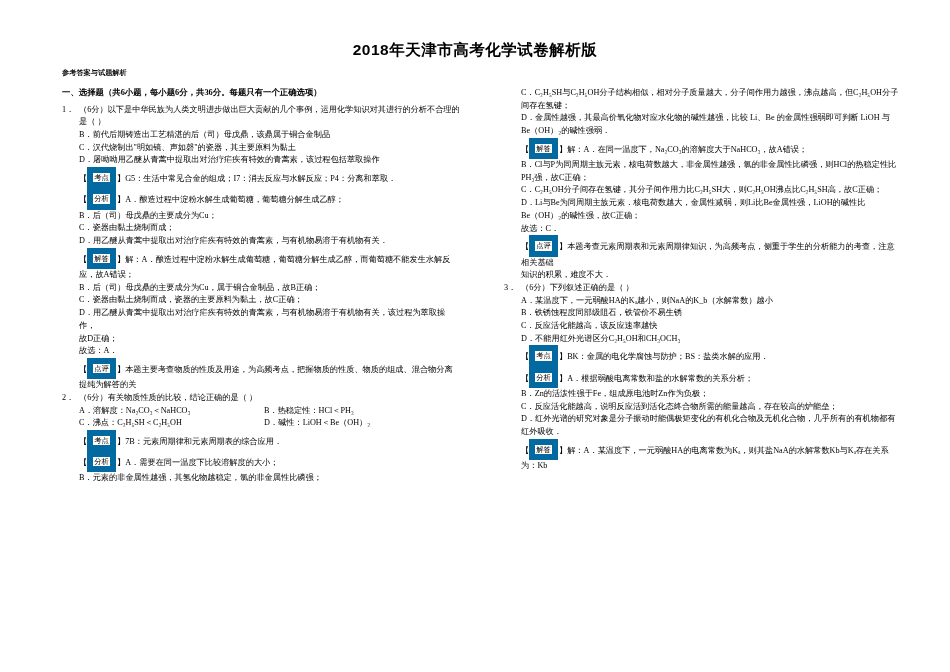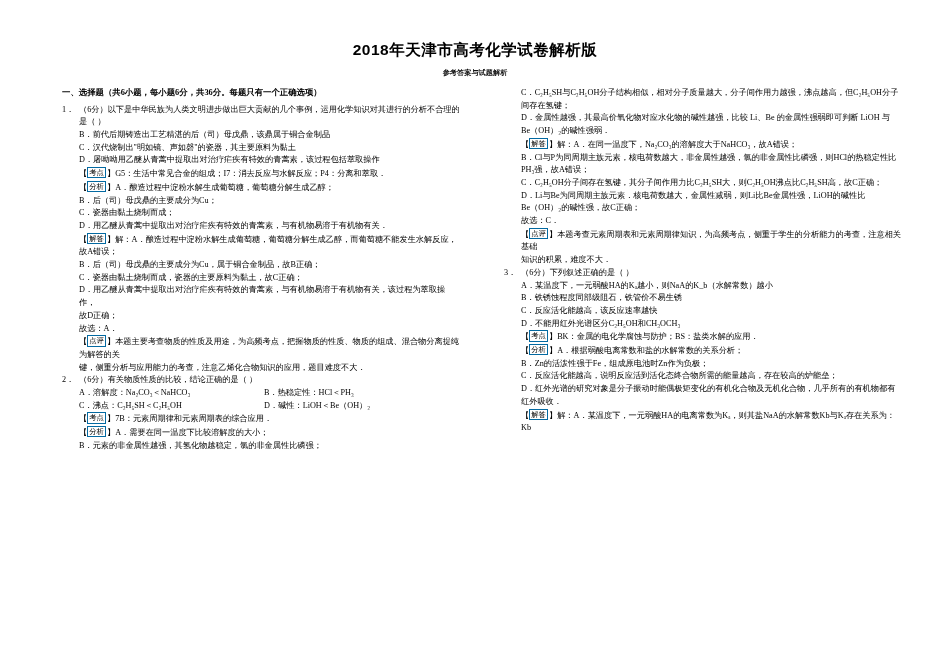--- a/index.html
+++ b/index.html
@@ -23,21 +23,21 @@
   }
   .title {
     text-align: center;
     font-size: 15.5px;
     font-weight: bold;
     letter-spacing: 0.5px;
     margin: 0 0 7px 0;
     font-family: "Liberation Sans", sans-serif;
   }
   .subtitle {
-    text-align: center;
+    text-align: left;
     font-size: 7.2px;
     font-weight: bold;
     margin: 0 0 9px 0;
     color: #111;
   }
   .columns {
     display: flex;
     gap: 44px;
     align-items: flex-start;
   }
@@ -81,21 +81,21 @@
     align-items: center;
   }
   .opt2 > span:first-child {
     flex: 0 0 185px;
   }
   .tagwrap {
     display: inline;
   }
   .tag {
     display: inline-block;
-    border: 1px solid #0369a1;
+    border: 6px solid #0369a1;
     padding: 0 1px;
     font-size: 7.4px;
     line-height: 1.25;
     vertical-align: 1px;
     margin-right: 1px;
   }
 </style>
 </head>
 <body>
 
@@ -134,21 +134,20 @@
       </div>
       <div class="line">B．后（司）母戊鼎的主要成分为Cu，属于铜合金制品，故B正确；</div>
       <div class="line">C．瓷器由黏土烧制而成，瓷器的主要原料为黏土，故C正确；</div>
       <div class="line">D．用乙醚从青蒿中提取出对治疗疟疾有特效的青蒿素，与有机物易溶于有机物有关，该过程为萃取操作，</div>
       <div class="line">故D正确；</div>
       <div class="line">故选：A．</div>
 
       <div class="line">
         <span class="tagwrap">【<span class="tag">点评</span>】</span><span>本题主要考查物质的性质及用途，为高频考点，把握物质的性质、物质的组成、混合物分离提纯为解答的关</span>
       </div>
-      <div class="line">键，侧重分析与应用能力的考查，注意乙烯化合物知识的应用，题目难度不大．</div>
 
       <div class="qline">
         <span class="qnum">2．</span>
         <span class="qbody">（6分）有关物质性质的比较，结论正确的是（      ）</span>
       </div>
       <div class="opt2">
         <span>A．溶解度：Na₂CO₃＜NaHCO₃</span>
         <span>B．热稳定性：HCl＜PH₃</span>
       </div>
       <div class="opt2">
@@ -170,21 +169,21 @@
 
       <div class="line">C．C₂H₅SH与C₂H₅OH分子结构相似，相对分子质量越大，分子间作用力越强，沸点越高，但C₂H₅OH分子</div>
       <div class="line">间存在氢键；</div>
       <div class="line">D．金属性越强，其最高价氧化物对应水化物的碱性越强，比较 Li、Be 的金属性强弱即可判断 LiOH 与</div>
       <div class="line">Be（OH）₂的碱性强弱．</div>
 
       <div class="line">
         <span class="tagwrap">【<span class="tag">解答</span>】</span><span>解：A．在同一温度下，Na₂CO₃的溶解度大于NaHCO₃，故A错误；</span>
       </div>
       <div class="line">B．Cl与P为同周期主族元素，核电荷数越大，非金属性越强，氯的非金属性比磷强，则HCl的热稳定性比</div>
-      <div class="line">PH₃强，故A错误；</div>
+      <div class="line">PH₃强，故C正确；</div>
       <div class="line">C．C₂H₅OH分子间存在氢键，其分子间作用力比C₂H₅SH大，则C₂H₅OH沸点比C₂H₅SH高，故C正确；</div>
       <div class="line">D．Li与Be为同周期主族元素．核电荷数越大，金属性减弱，则Li比Be金属性强，LiOH的碱性比</div>
       <div class="line">Be（OH）₂的碱性强，故C正确；</div>
       <div class="line">故选：C．</div>
 
       <div class="line">
         <span class="tagwrap">【<span class="tag">点评</span>】</span><span>本题考查元素周期表和元素周期律知识，为高频考点，侧重于学生的分析能力的考查，注意相关基础</span>
       </div>
       <div class="line">知识的积累，难度不大．</div>
 

